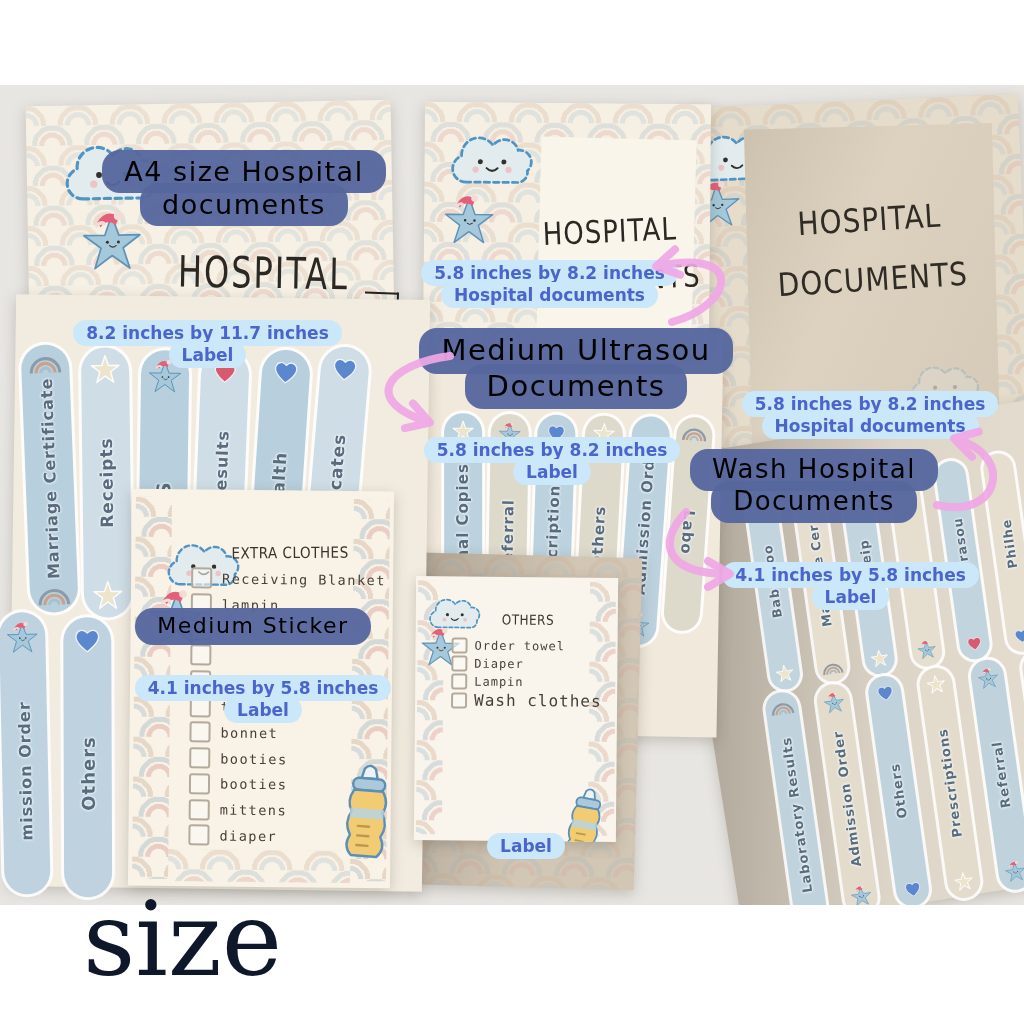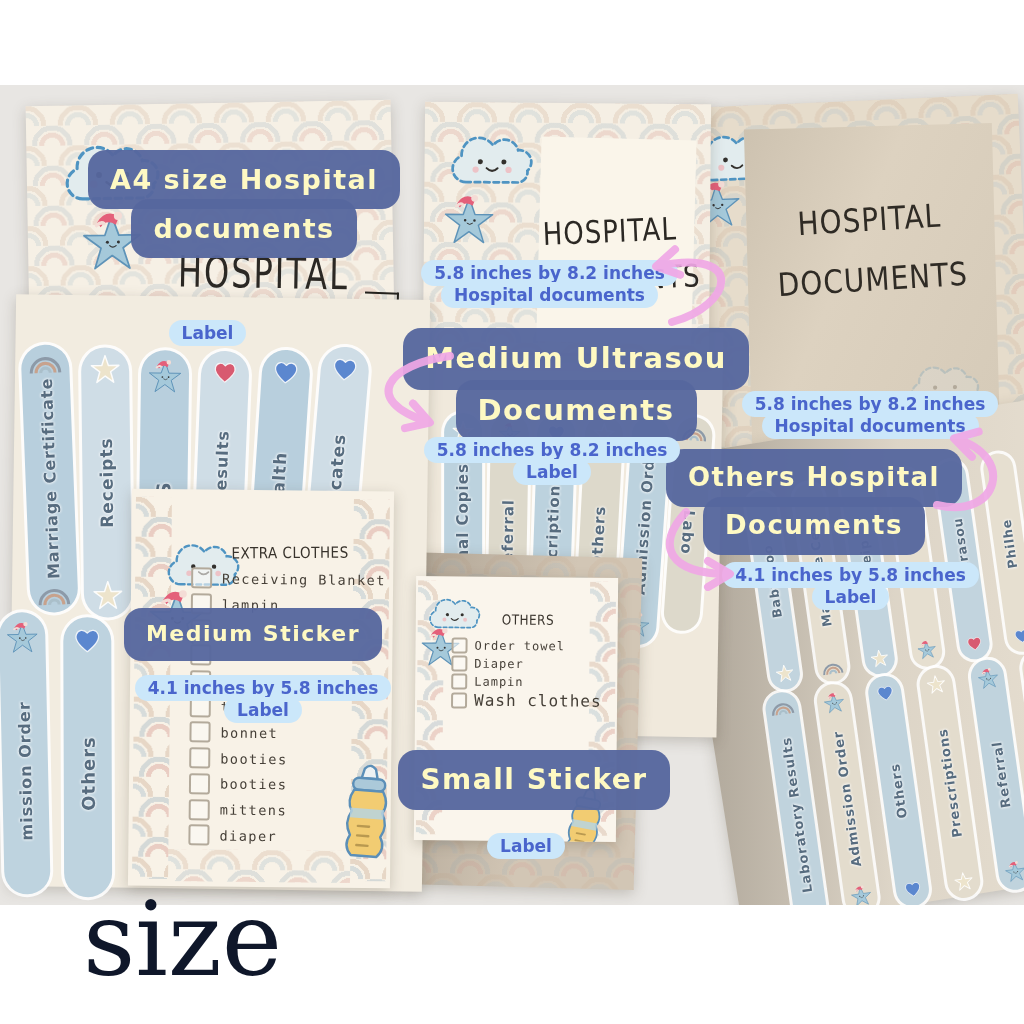--- a/index.html
+++ b/index.html
@@ -25,22 +25,22 @@
   .sicon{flex:0 0 auto;}
   
   .doc-title{position:absolute;text-align:center;color:#2b2824;font-weight:400;}
   .doc-title span{display:block;white-space:nowrap;}
   
   .chk-row{display:flex;align-items:center;gap:10px;}
   .cb{flex:0 0 auto;border:2px solid #b3aa9b;background:rgba(252,250,246,.6);border-radius:3px;}
   .chk-label{font-family:"DejaVu Sans Mono",monospace;color:#453f37;white-space:nowrap;}
   
   .dbox{position:absolute;display:flex;flex-direction:column;align-items:center;z-index:29;}
-  .dbox span{display:block;background:rgba(86,103,158,.96);color:#fef9c3;letter-spacing:1.5px;
-     padding:12px 22px;border-radius:18px;white-space:nowrap;line-height:1.3;font-weight:700;}
+  .dbox span{display:block;background:rgba(86,103,158,.96);color:#000000;letter-spacing:1.5px;
+     padding:4px 22px;border-radius:18px;white-space:nowrap;line-height:1.3;font-weight:400;}
   .dbox span + span{margin-top:-10px;}
   .pill{position:absolute;display:flex;flex-direction:column;align-items:center;z-index:30;}
   .pill span{background:#cbe7fa;color:#4a65cc;font-weight:700;font-size:17px;line-height:1.3;
      padding:2px 13px;border-radius:16px;white-space:nowrap;}
   .pill span + span{margin-top:-4px;}
   #arrows{position:absolute;left:0;top:0;z-index:40;pointer-events:none;}
   #caption{position:absolute;left:83px;top:880px;font-family:"DejaVu Serif",serif;
      font-size:102px;color:#0f172a;z-index:10;}
   .char{position:absolute;}
   .blob{position:absolute;border-radius:50%;filter:blur(5px);}
@@ -455,20 +455,21 @@
         </svg>
     </div>
 
   </div>
 
   <div class="dbox" style="left:118px;top:150px;width:252px;font-size:27px;">
     <span>A4 size Hospital</span>
     <span>documents</span>
   </div>
   <div class="pill" style="left:100px;top:320px;width:215px;">
+    <span>8.2 inches by 11.7 inches</span>
     <span>Label</span>
   </div>
 
   <div class="pill" style="left:432px;top:260px;width:235px;">
     <span>5.8 inches by 8.2 inches</span>
     <span>Hospital documents</span>
   </div>
   <div class="dbox" style="left:447px;top:328px;width:258px;font-size:29px;">
     <span>Medium Ultrasou</span>
     <span>Documents</span>
@@ -476,39 +477,36 @@
   <div class="pill" style="left:452px;top:437px;width:200px;">
     <span>5.8 inches by 8.2 inches</span>
     <span>Label</span>
   </div>
 
   <div class="pill" style="left:765px;top:391px;width:210px;">
     <span>5.8 inches by 8.2 inches</span>
     <span>Hospital documents</span>
   </div>
   <div class="dbox" style="left:705px;top:449px;width:218px;font-size:26px;">
-    <span>Others Hospital</span>
+    <span>Wash Hospital</span>
     <span>Documents</span>
   </div>
   <div class="pill" style="left:748px;top:562px;width:205px;">
     <span>4.1 inches by 5.8 inches</span>
     <span>Label</span>
   </div>
 
   <div class="dbox" style="left:128px;top:608px;width:250px;font-size:22px;">
     <span>Medium Sticker</span>
   </div>
   <div class="pill" style="left:162px;top:675px;width:202px;">
     <span>4.1 inches by 5.8 inches</span>
     <span>Label</span>
   </div>
 
-  <div class="dbox" style="left:426px;top:750px;width:216px;font-size:28px;">
-    <span>Small Sticker</span>
-  </div>
   <div class="pill" style="left:420px;top:833px;width:212px;">
     <span>Label</span>
   </div>
 
   <svg id="arrows" width="1024" height="1024">
     <defs>
       <marker id="ah" markerWidth="40" markerHeight="40" refX="26" refY="17" orient="auto" markerUnits="userSpaceOnUse">
         <path d="M6 4 L28 17 L6 30" fill="none" stroke="#f0a8e6" stroke-width="8" stroke-linecap="round" stroke-linejoin="round"></path>
       </marker>
     </defs>

